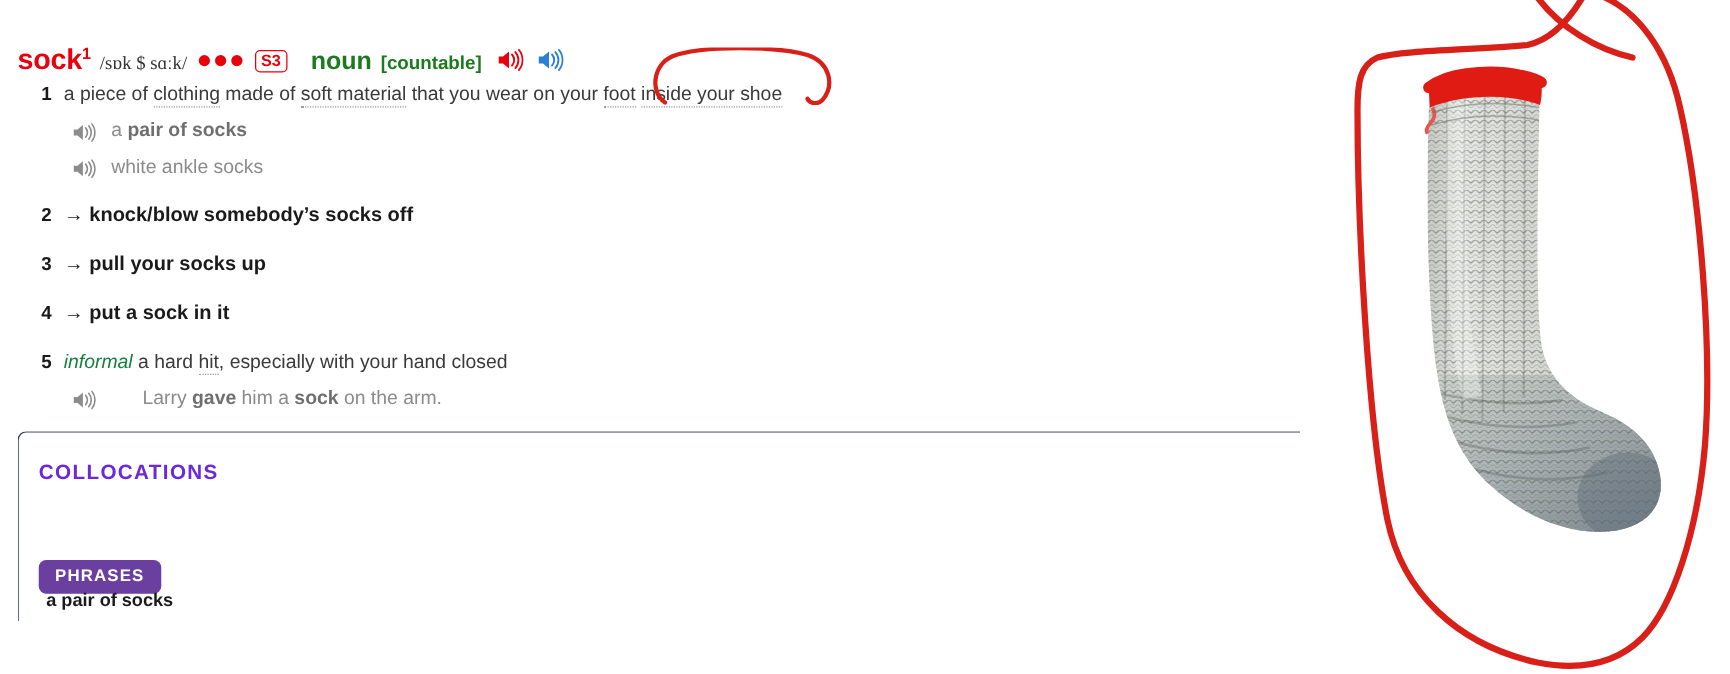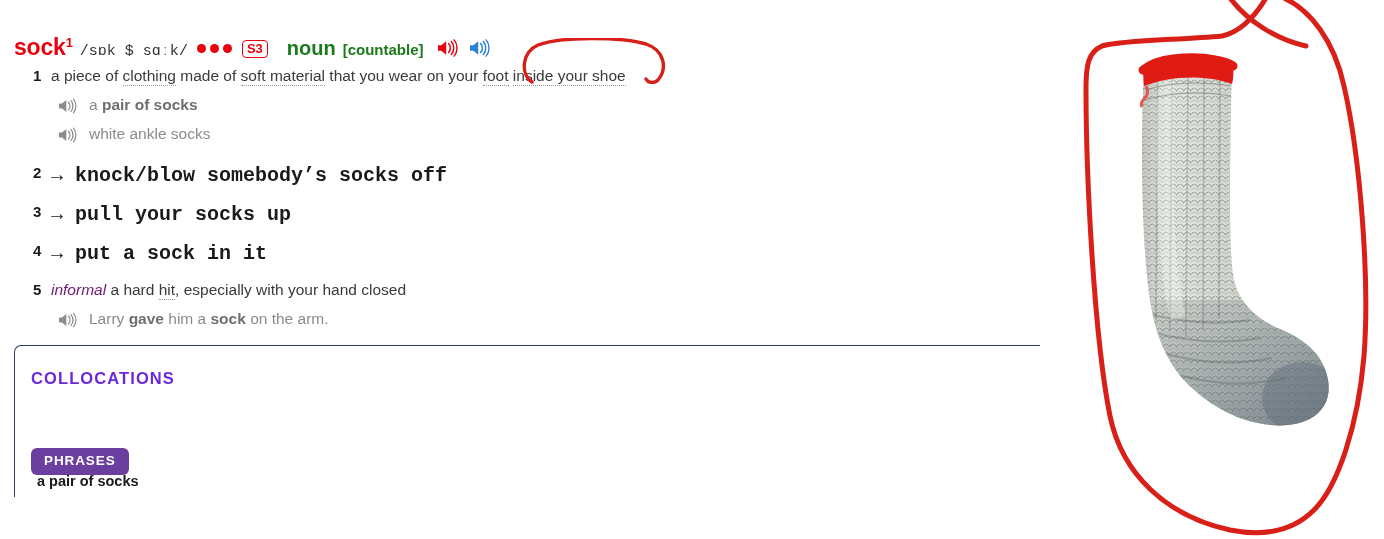--- a/index.html
+++ b/index.html
@@ -43,21 +43,21 @@
     font-weight: bold;
     vertical-align: super;
     position: relative;
     top: -8px;
     left: 0px;
   }
   .pron {
     color: #333333;
     font-size: 15px;
     margin-left: 7px;
-    font-family: Liberation Mono, monospace;
+    font-family: Liberation Serif, serif;
   }
   .freq-dots {
     display: inline-flex;
     align-items: center;
     gap: 4px;
     margin-left: 9px;
     position: relative;
     top: -2px;
   }
   .freq-dots i {
@@ -117,26 +117,25 @@
     font-size: 15.5px;
     line-height: 18px;
   }
   .dotted {
     border-bottom: 1px dotted #9b9b9b;
     padding-bottom: 1px;
   }
   .xref {
     color: #1a1a1a;
     font-weight: bold;
-    font-size: 20px;
-    font-family: Liberation Mono, monospace;
+    font-size: 16px;
   }
   .arrow { color: #1a1a1a; font-weight: normal; }
   .reg {
-    color: #701a75;
+    color: #15803d;
     font-style: italic;
     font-size: 15.5px;
   }
 
   
   .example {
     position: absolute;
     left: 58px;
     display: flex;
     align-items: center;
@@ -289,21 +288,21 @@
     <div class="sense" style="top:230px;">
       <span class="sense-num">4</span>
       <span class="xref"><span class="arrow">→</span> <span>put a sock in it</span></span>
     </div>
 
     <div class="sense" style="top:269px;">
       <span class="sense-num">5</span>
       <span class="sense-body"><span class="reg">informal</span> <span>a hard </span><span class="dotted">hit</span><span>, especially with your hand closed</span></span>
     </div>
 
-    <div class="example" style="top:298px;">
+    <div class="example" style="top:298px;gap:25px;">
       <span class="spk">
         <svg width="19" height="16" viewBox="0 0 19 16">
           <path d="M1 5.6 h3 L8.3 2 v12 L4 10.4 H1 Z" fill="#8c8c8c"></path>
           <path d="M10.5 4.3 a5.5 5.5 0 0 1 0 7.4" stroke="#8c8c8c" stroke-width="1.3" fill="none" stroke-linecap="round"></path>
           <path d="M13 2.6 a8.3 8.3 0 0 1 0 10.8" stroke="#8c8c8c" stroke-width="1.3" fill="none" stroke-linecap="round"></path>
           <path d="M15.5 1.1 a11 11 0 0 1 0 13.8" stroke="#8c8c8c" stroke-width="1.2" fill="none" stroke-linecap="round"></path>
         </svg>
       </span>
       <span class="ex-text"><span>Larry </span><b>gave</b><span> him a </span><b>sock</b><span> on the arm.</span></span>
     </div>

